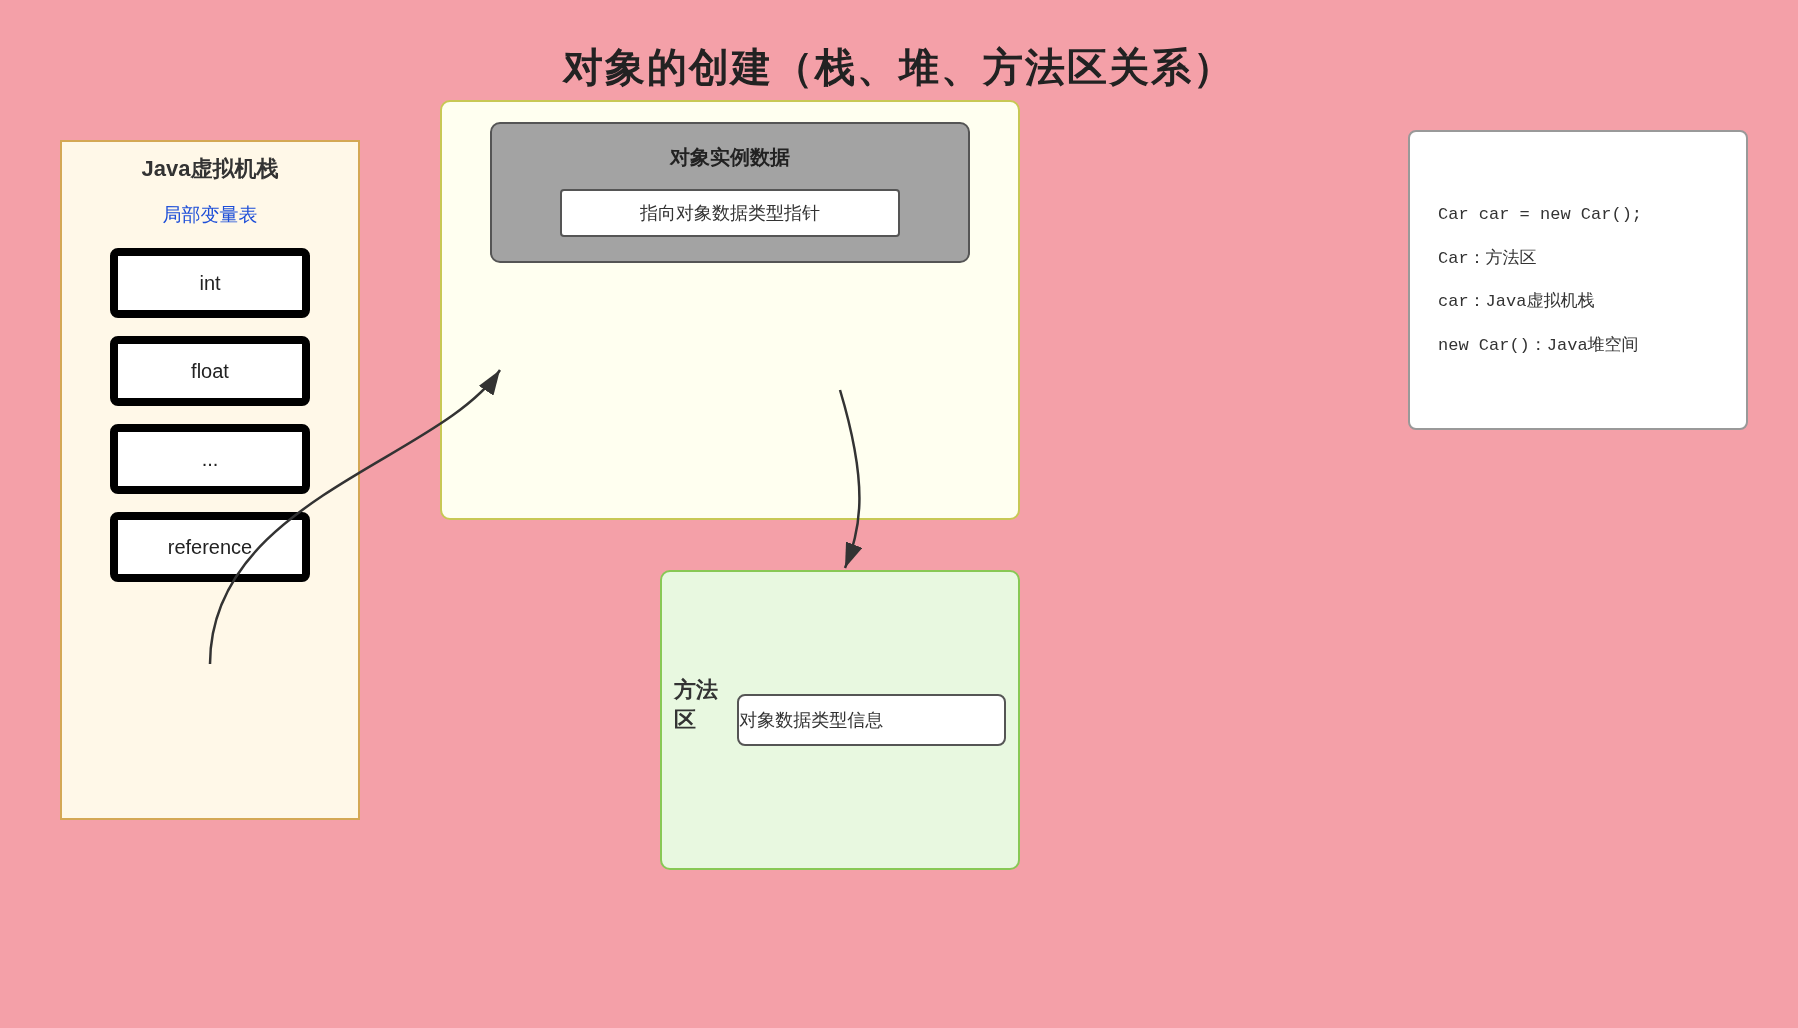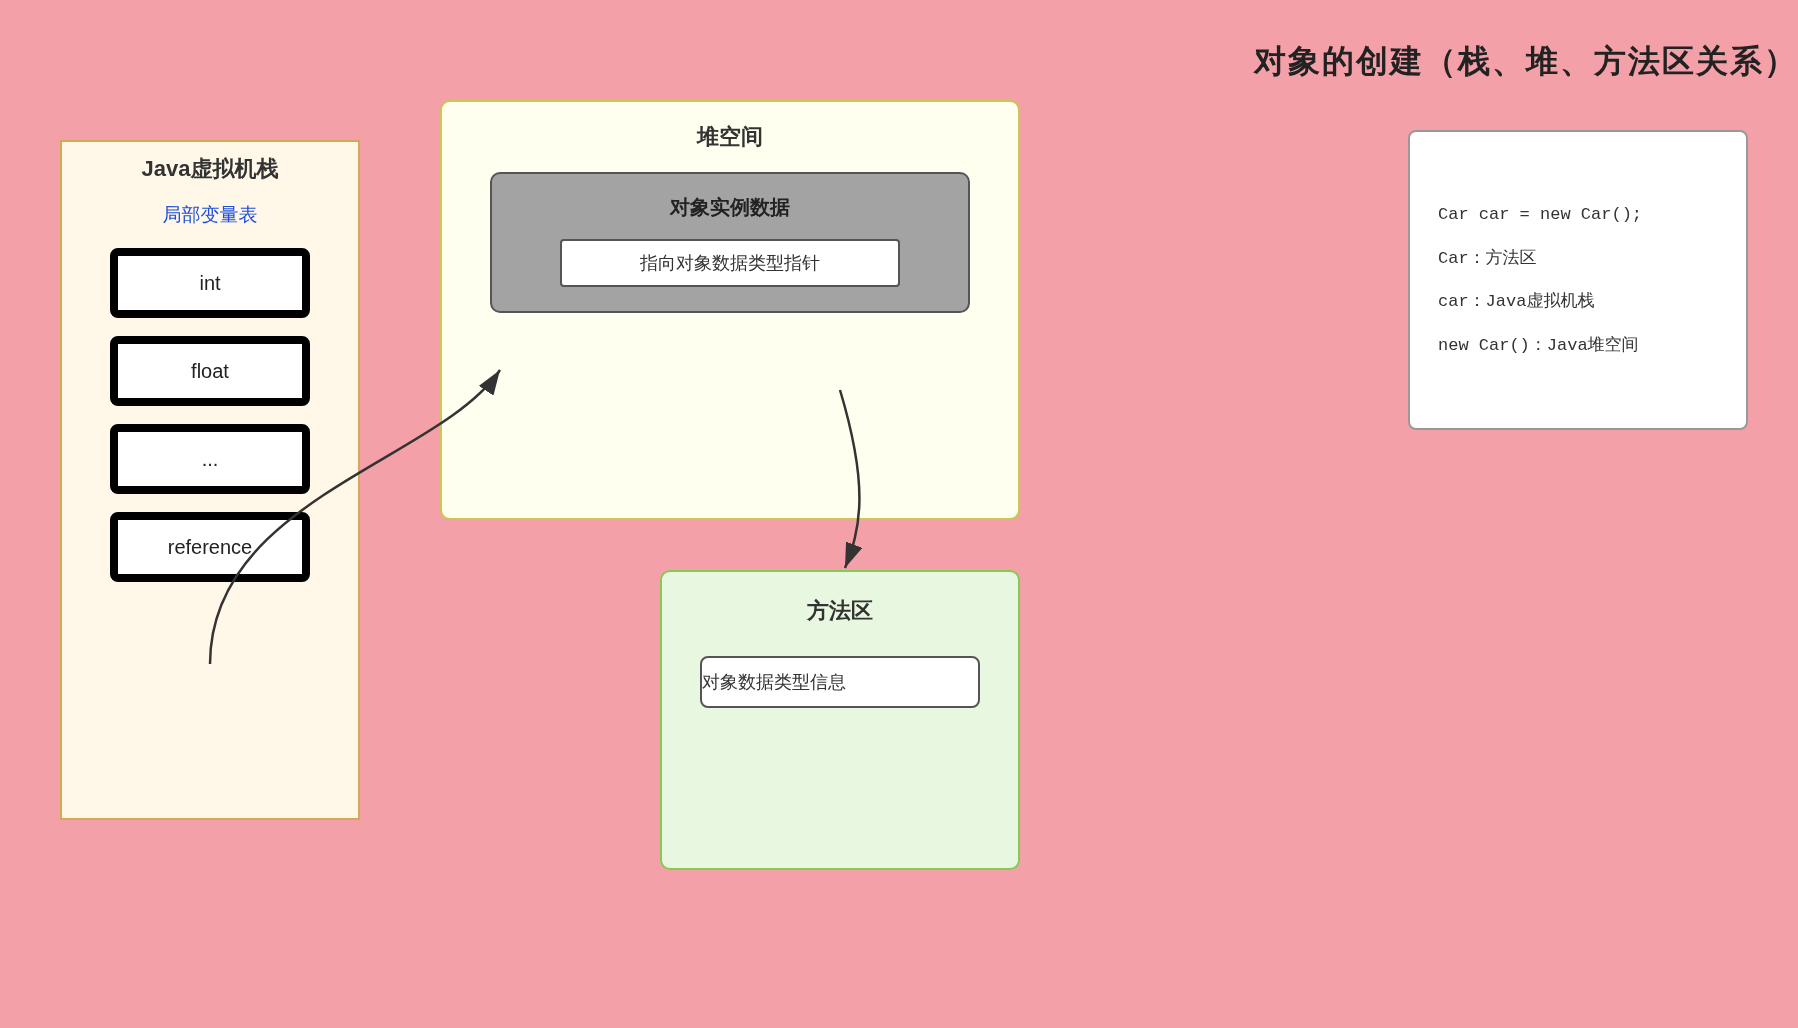--- a/index.html
+++ b/index.html
@@ -7,22 +7,22 @@
     body {
       width: 1798px;
       height: 1028px;
       background: #f4a0a8;
       font-family: 'PingFang SC', 'Microsoft YaHei', 'SimHei', sans-serif;
       overflow: hidden;
       position: relative;
     }
 
     .page-title {
-      text-align: right;
-      font-size: 32px;
+      text-align: center;
+      font-size: 40px;
       font-weight: bold;
       padding-top: 40px;
       color: #222;
       letter-spacing: 2px;
     }
 
     
     .jvm-stack {
       position: absolute;
       left: 60px;
@@ -118,23 +118,23 @@
     
     .method-area {
       position: absolute;
       left: 660px;
       top: 570px;
       width: 360px;
       height: 300px;
       background: #e8f8e0;
       border: 2px solid #88c855;
       border-radius: 10px;
-      padding: 24px;
+      padding: 12px;
       display: flex;
-      flex-direction: column;
+      flex-direction: row;
       align-items: center;
     }
 
     .method-area-title {
       font-size: 22px;
       font-weight: bold;
       margin-bottom: 30px;
       color: #333;
     }
 
@@ -190,21 +190,20 @@
 <div class="jvm-stack">
   <div class="jvm-stack-title">Java虚拟机栈</div>
   <div class="local-var-table-label">局部变量表</div>
   <div class="stack-item">int</div>
   <div class="stack-item">float</div>
   <div class="stack-item">...</div>
   <div class="stack-item">reference</div>
 </div>
 
 <div class="heap-space">
-  <div class="heap-space-title">堆空间</div>
   <div class="obj-instance">
     <div class="obj-instance-title">对象实例数据</div>
     <div class="pointer-box">指向对象数据类型指针</div>
   </div>
 </div>
 
 <div class="method-area">
   <div class="method-area-title">方法区</div>
   <div class="method-type-box">对象数据类型信息</div>
 </div>

